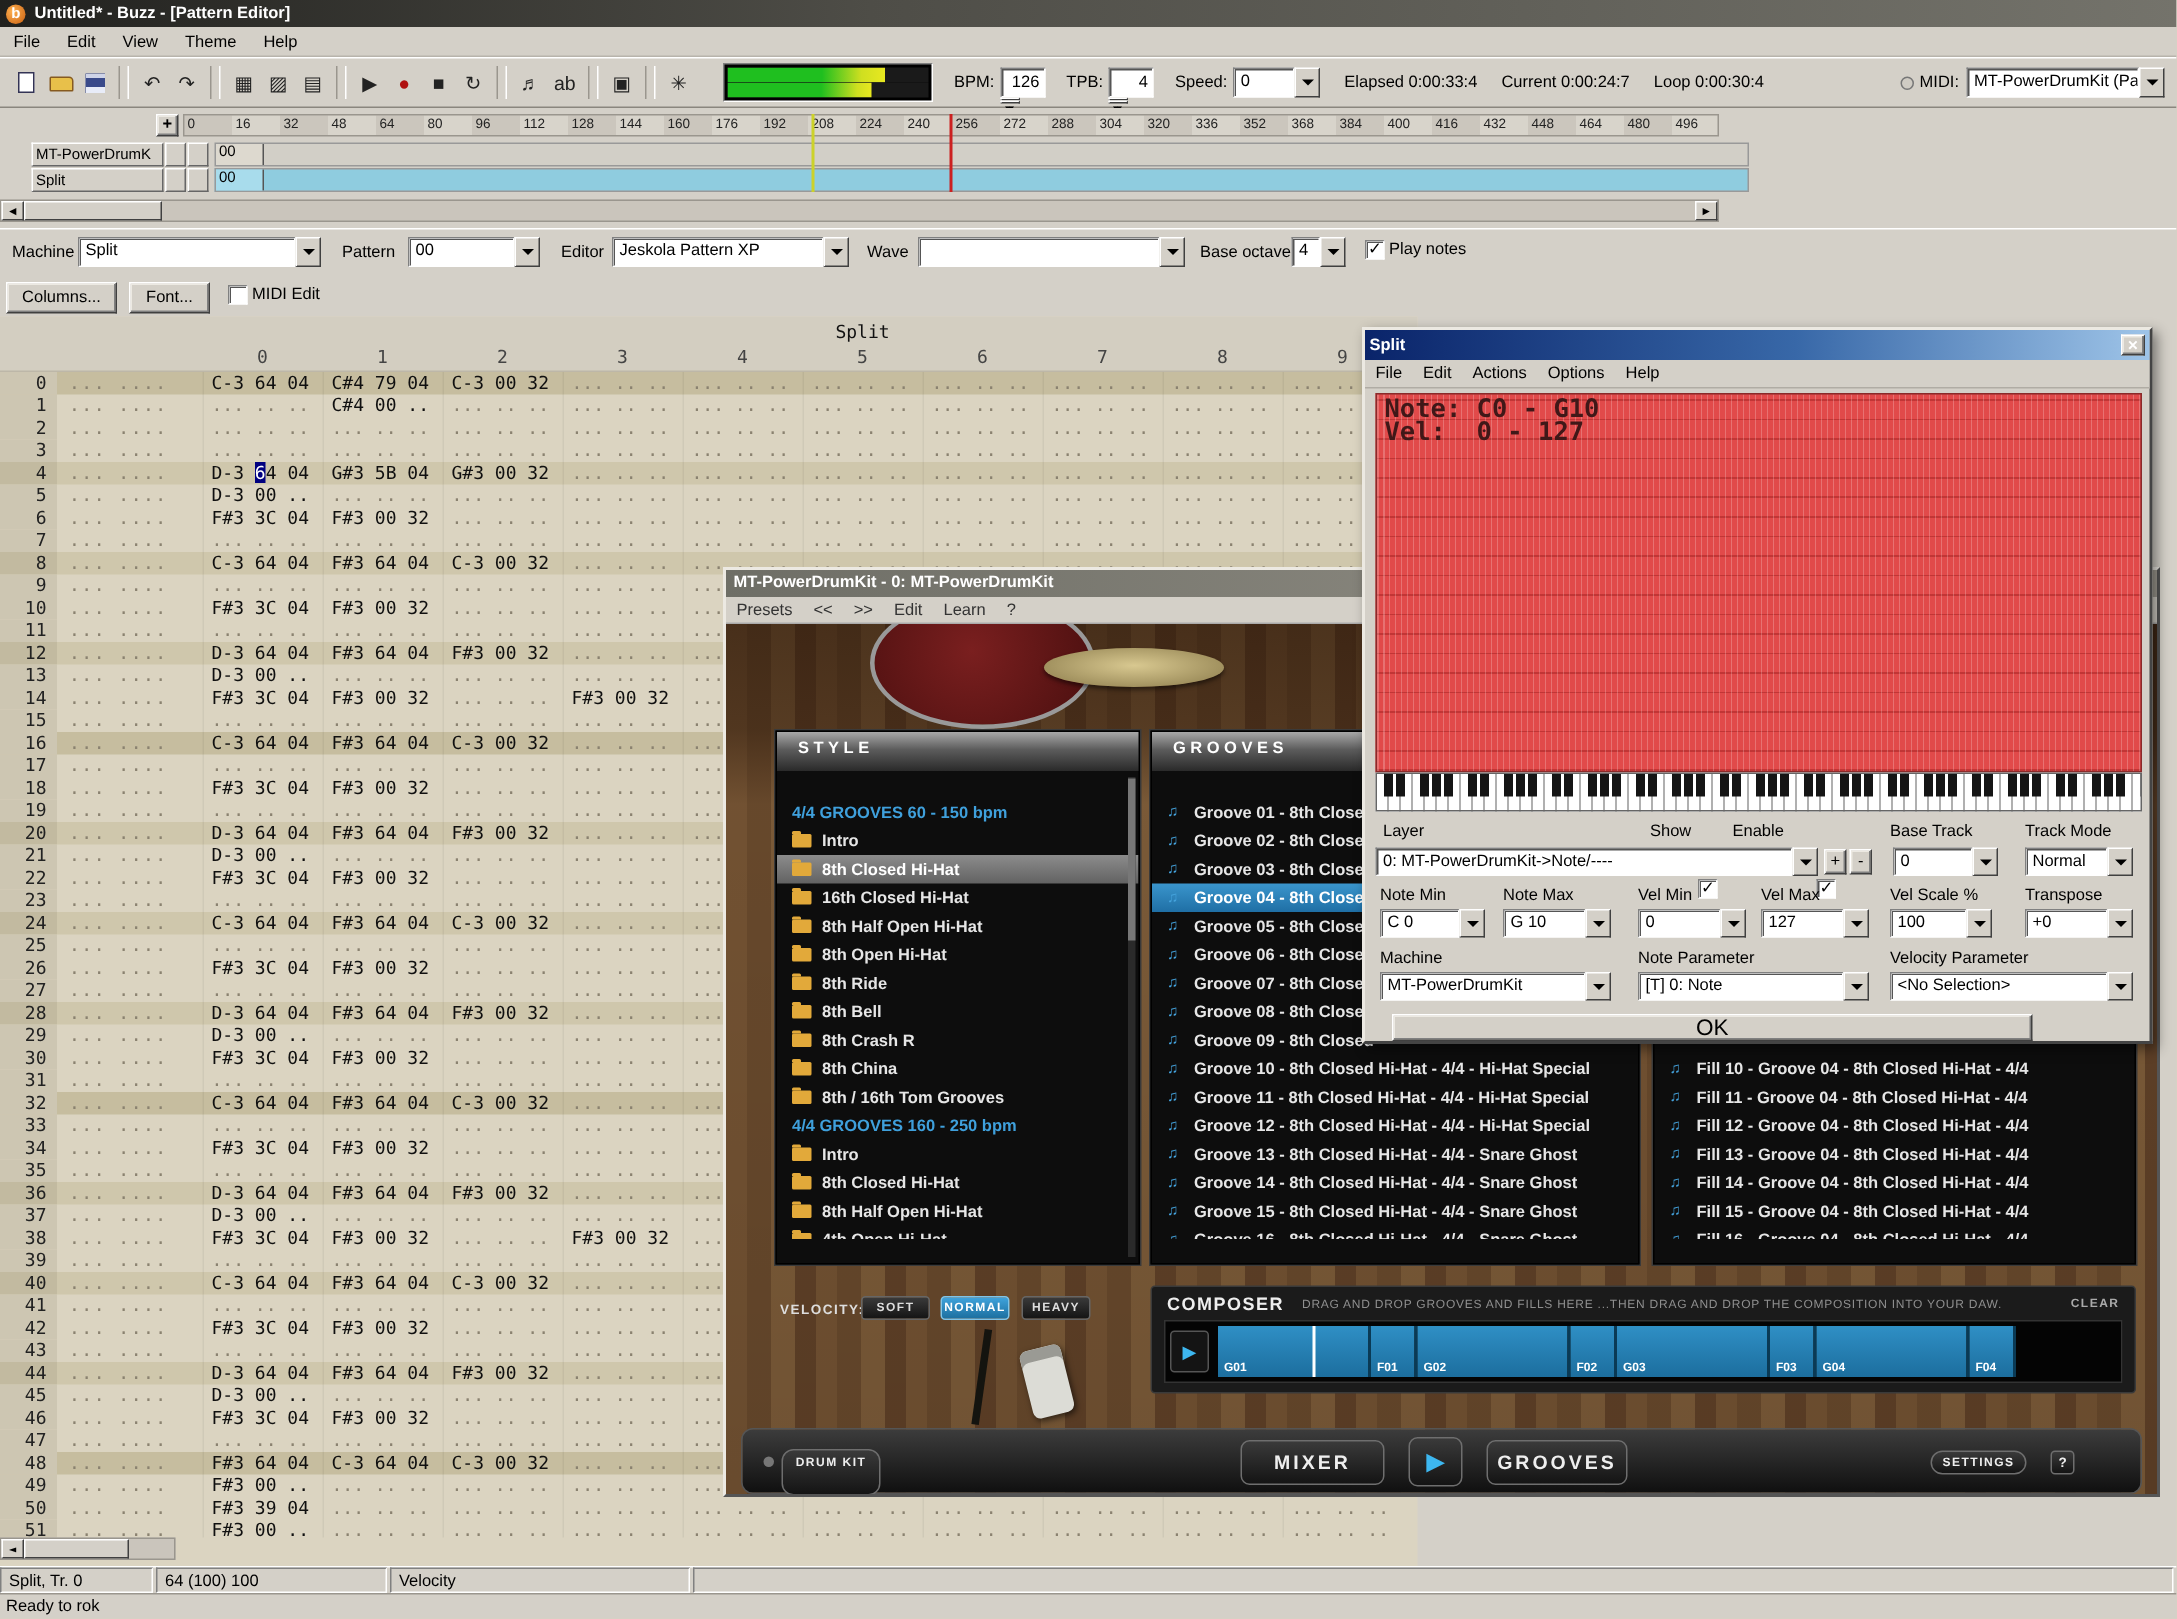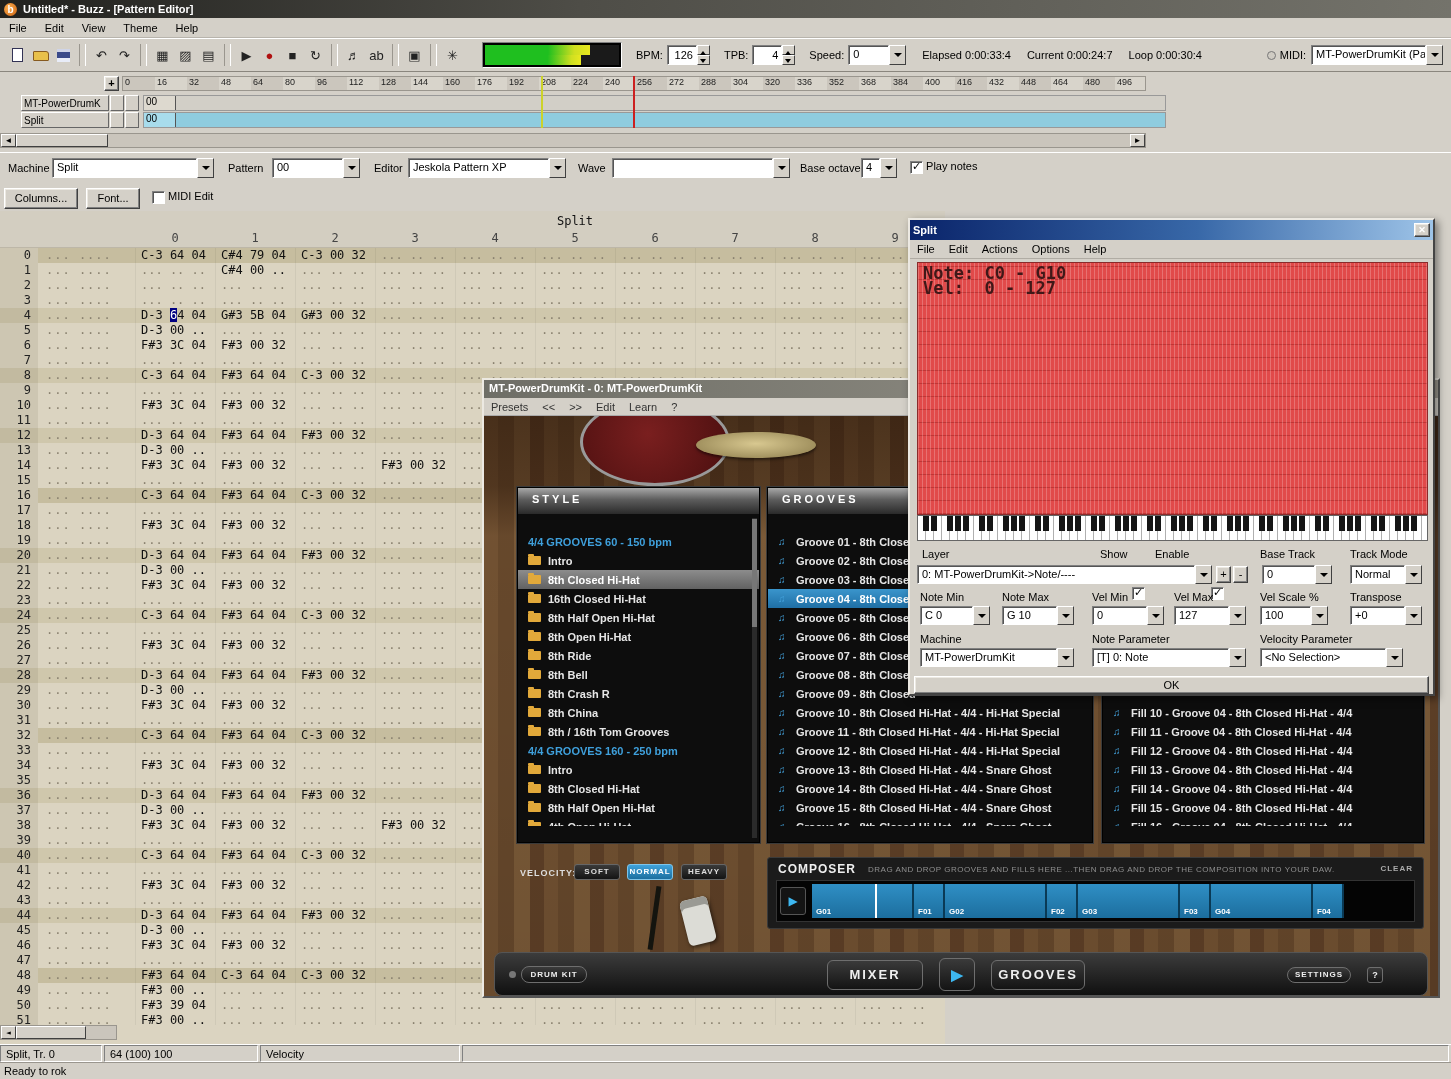--- a/index.html
+++ b/index.html
@@ -23,21 +23,21 @@
   .tsep{width:7px;height:22px;border-left:1px solid #9a968e;border-right:1px solid #fff;margin:0 4px;}
   .ic-new i{display:block;width:11px;height:14px;background:#fff;border:1px solid #335;margin:3px auto;}
   .ic-open i{display:block;width:16px;height:10px;background:#e8c04a;border:1px solid #865a20;margin:6px auto 0;border-radius:1px 3px 1px 1px;}
   .ic-save i{display:block;width:13px;height:13px;background:#3a4a8a;margin:4px auto;box-shadow:inset 0 3px 0 #cfd4e8,inset 0 -4px 0 #e8ecf8;}
   .vu{width:140px;height:26px;margin-left:18px;background:#000;border:1px solid;border-color:#808080 #fff #fff #808080;padding:2px;display:flex;flex-direction:column;justify-content:space-between;}
   .vu-bar{height:10px;background:#1a1a1a;position:relative;overflow:hidden;}
   .vu-bar i{display:block;height:100%;background:repeating-linear-gradient(90deg,#2c2 0 3px,#060 3px 4px);}
   .vu-bar:first-child i{background:linear-gradient(90deg,#1fbf1f 0 60%,#cfdf20 85%,#e8e820);}
   .vu-bar:last-child i{background:linear-gradient(90deg,#1fbf1f 0 65%,#cfdf20 90%,#e8e820);}
   .tlabel{margin-left:14px;margin-right:4px;}
-  .spin{display:inline-flex;height:20px;}
+  .spin{display:inline-flex;height:20px;flex-direction:column;}
   .spin .val{width:30px;background:#fff;border:1px solid;border-color:#808080 #fff #fff #808080;box-shadow:inset 1px 1px 0 #555;text-align:right;padding:3px 3px;}
   .spin .btns{display:flex;flex-direction:column;width:13px;}
   .spin .sb{flex:1;background:#d4d0c8;border:1px solid;border-color:#fff #404040 #404040 #fff;position:relative;}
   .spin .sb.up::after{content:'';position:absolute;left:2px;top:2px;border:3px solid transparent;border-bottom:4px solid #000;}
   .spin .sb.dn::after{content:'';position:absolute;left:2px;top:3px;border:3px solid transparent;border-top:4px solid #000;}
   .ttime{margin-left:16px;white-space:nowrap;}
   .midi-dot{width:9px;height:9px;border-radius:50%;background:#cfcbc3;border:1px solid #777;margin:0 4px 0 18px;}
   
   #sequencer{left:0;top:72px;width:1451px;height:80px;background:#d4d0c8;}
   .seq-plus{left:104px;top:4px;width:15px;height:15px;font:bold 11px "Liberation Sans",sans-serif;line-height:13px;text-align:center;}
@@ -132,21 +132,21 @@
   .sp-menu .menu-item{padding:2px 7px;}
   #sp-map{left:7px;top:42px;width:511px;height:253px;background-color:#e14a4a;border:1px solid #8a2a2a;
     background-image:repeating-linear-gradient(90deg,rgba(255,255,255,.22) 0 1px,transparent 1px 4px),repeating-linear-gradient(0deg,rgba(110,0,0,.28) 0 1px,transparent 1px 13px);}
   .sp-map-text{position:absolute;left:5px;top:3px;font-family:"DejaVu Sans Mono",monospace;font-size:17px;font-weight:bold;color:#401818;line-height:15px;white-space:pre;}
   #sp-piano{left:7px;top:295px;width:511px;height:26px;background-color:#fff;border:1px solid #666;
     background-image:repeating-linear-gradient(90deg,transparent 0 5px,#151515 5px 11px,transparent 11px 13px,#151515 13px 19px,transparent 19px 29px,#151515 29px 35px,transparent 35px 37px,#151515 37px 43px,transparent 43px 45px,#151515 45px 51px,transparent 51px 56px),repeating-linear-gradient(90deg,#fff 0 7px,#b0b0b0 7px 8px);
     background-repeat:repeat-x;background-size:56px 15px,8px 26px;}
   .sp-label{position:absolute;font-size:11px;}
   #split-window .combo{position:absolute;height:19px;}
   .sp-small{position:absolute;width:15px;height:17px;font-size:11px;line-height:15px;text-align:center;}
-  #sp-ok{position:absolute;left:4px;top:456px;width:515px;height:18px;font-size:11px;line-height:15px;}
+  #sp-ok{position:absolute;left:18px;top:456px;width:427px;height:18px;font-size:15px;line-height:15px;}
 </style>
 </head>
 <body>
 
 <div class="abs" id="titlebar">
   <span class="buzz-icon">b</span>
   <span>Untitled* - Buzz - [Pattern Editor]</span>
 </div>
 <div class="abs" id="menubar">
     <span class="menu-item">File</span>
@@ -1252,21 +1252,21 @@
             <span class="comp-block gb">G03</span>
             <span class="comp-block fb">F03</span>
             <span class="comp-block gb">G04</span>
             <span class="comp-block fb">F04</span>
           </span>
       </div>
     </div>
 
     <div id="dk-bottom">
       <span class="dk-dot"></span>
-      <span class="dk-btn" style="left:26px;top:13px;width:66px;height:17px;font-size:8px;line-height:15px;letter-spacing:1px;border-radius:8px;">DRUM KIT</span>
+      <span class="dk-btn" style="left:26px;top:13px;width:66px;height:31px;font-size:8px;line-height:15px;letter-spacing:1px;border-radius:8px;">DRUM KIT</span>
       <span class="dk-btn" style="left:332px;top:7px;width:96px;height:30px;font-size:13px;line-height:28px;letter-spacing:2px;border-radius:6px;">MIXER</span>
       <span class="dk-btn" style="left:444px;top:5px;width:36px;height:33px;font-size:15px;line-height:31px;border-radius:6px;color:#3db7f0;">▶</span>
       <span class="dk-btn" style="left:496px;top:7px;width:94px;height:30px;font-size:13px;line-height:28px;letter-spacing:2px;border-radius:6px;">GROOVES</span>
       <span class="dk-btn" style="right:76px;top:14px;width:64px;height:16px;font-size:8px;line-height:14px;letter-spacing:1px;border-radius:8px;">SETTINGS</span>
       <span class="dk-btn" style="right:44px;top:14px;width:16px;height:16px;font-size:9px;line-height:14px;border-radius:3px;">?</span>
     </div>
   </div>
 </div>
 
 <div class="abs" id="split-window">
@@ -1347,19 +1347,19 @@
   <span class="sp-label" style="left:350px;top:413px;">Velocity Parameter</span>
 
   <span class="combo" style="left:10px;top:428px;width:154px;">
       <span class="cval">MT-PowerDrumKit</span>
       <span class="carr"></span>
     </span>
   <span class="combo" style="left:182px;top:428px;width:154px;">
       <span class="cval">[T] 0: Note</span>
       <span class="carr"></span>
     </span>
-  <span class="combo" style="left:350px;top:428px;width:143px;">
+  <span class="combo" style="left:350px;top:428px;width:162px;">
       <span class="cval">&lt;No Selection&gt;</span>
       <span class="carr"></span>
     </span>
 
   <button id="sp-ok" class="wbtn">OK</button>
 </div>
 
 </body></html>

